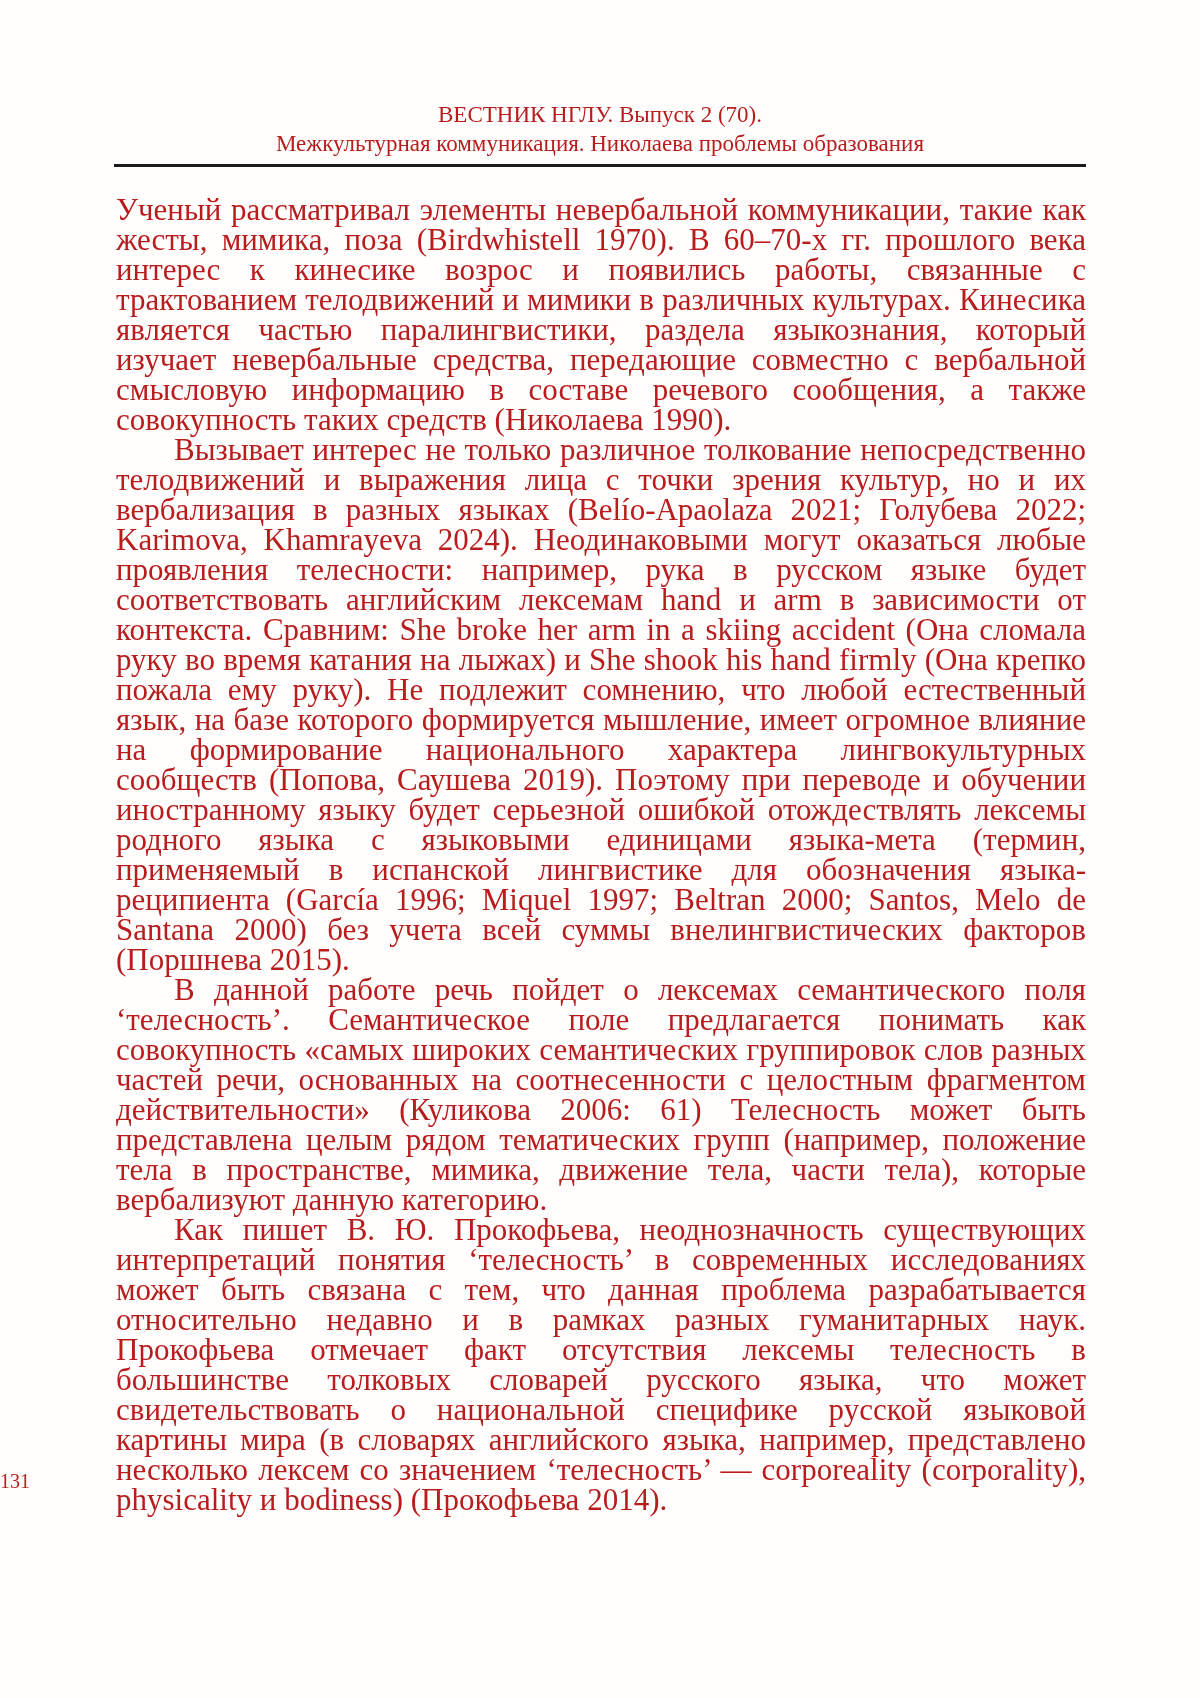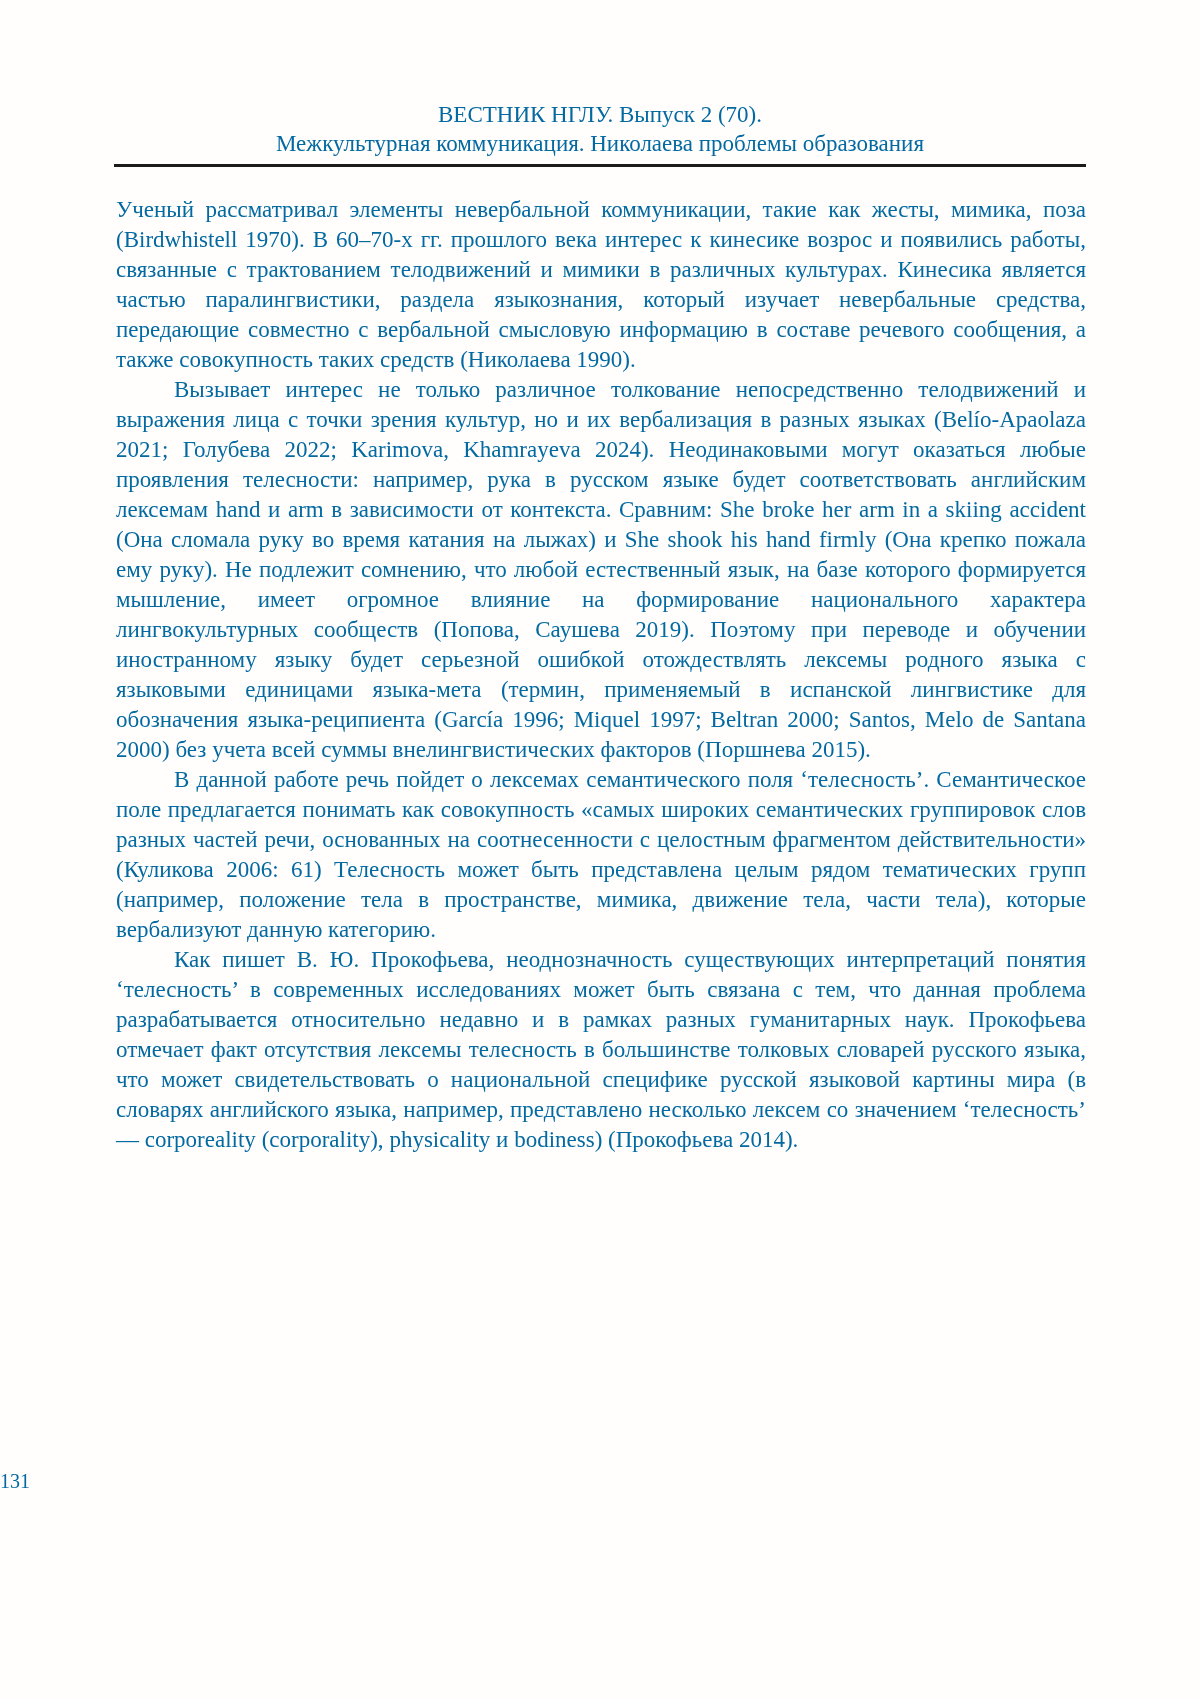--- a/index.html
+++ b/index.html
@@ -3,37 +3,37 @@
 <meta charset="utf-8">
 <style>
   * { margin: 0; padding: 0; box-sizing: border-box; }
   html, body { background: #ffffff; }
   .page {
     position: relative;
     width: 1200px;
     height: 1698px;
     margin: 0 auto;
     background: #fffefd;
-    color: #0369a1;
+    color: #b91c1c;
     font-family: "Liberation Serif", "DejaVu Serif", serif;
     overflow: hidden;
   }
   .running-head {
     padding-top: 100px;
     text-align: center;
     font-size: 23px;
     line-height: 29px;
   }
   .header-rule {
     margin: 6px 114px 0 114px;
     border-bottom: 3px solid #1b1b1b;
   }
   .article-body {
     margin: 28px 114px 0 116px;
-    font-size: 23px;
+    font-size: 31px;
     line-height: 30px;
     text-align: justify;
     text-justify: inter-word;
   }
   .article-body p {
     text-indent: 58px;
   }
   .article-body p.first {
     text-indent: 0;
   }

